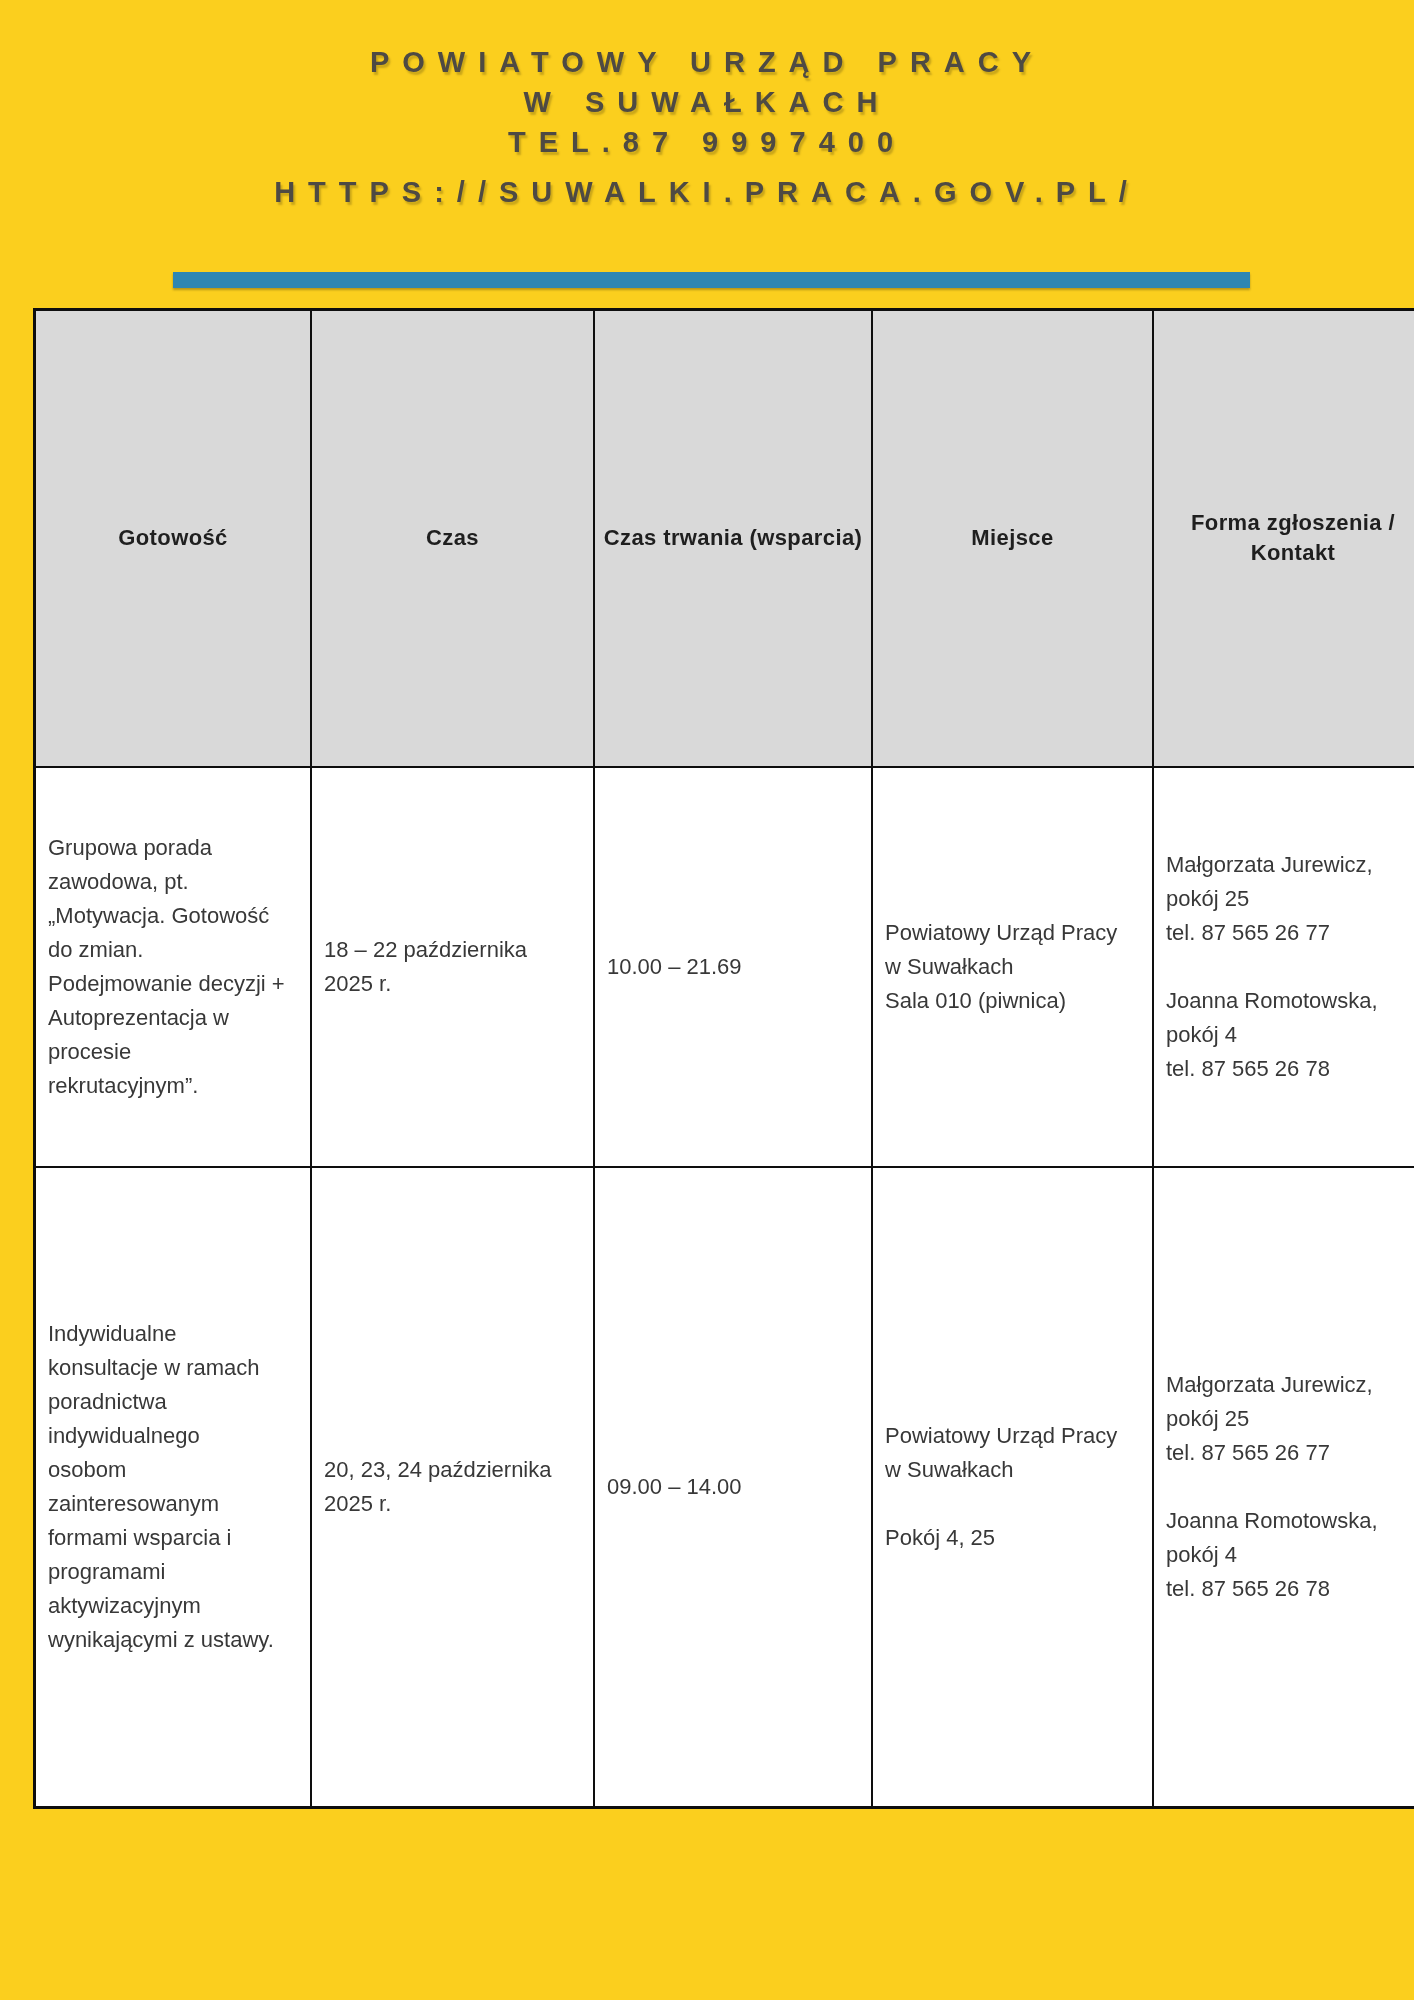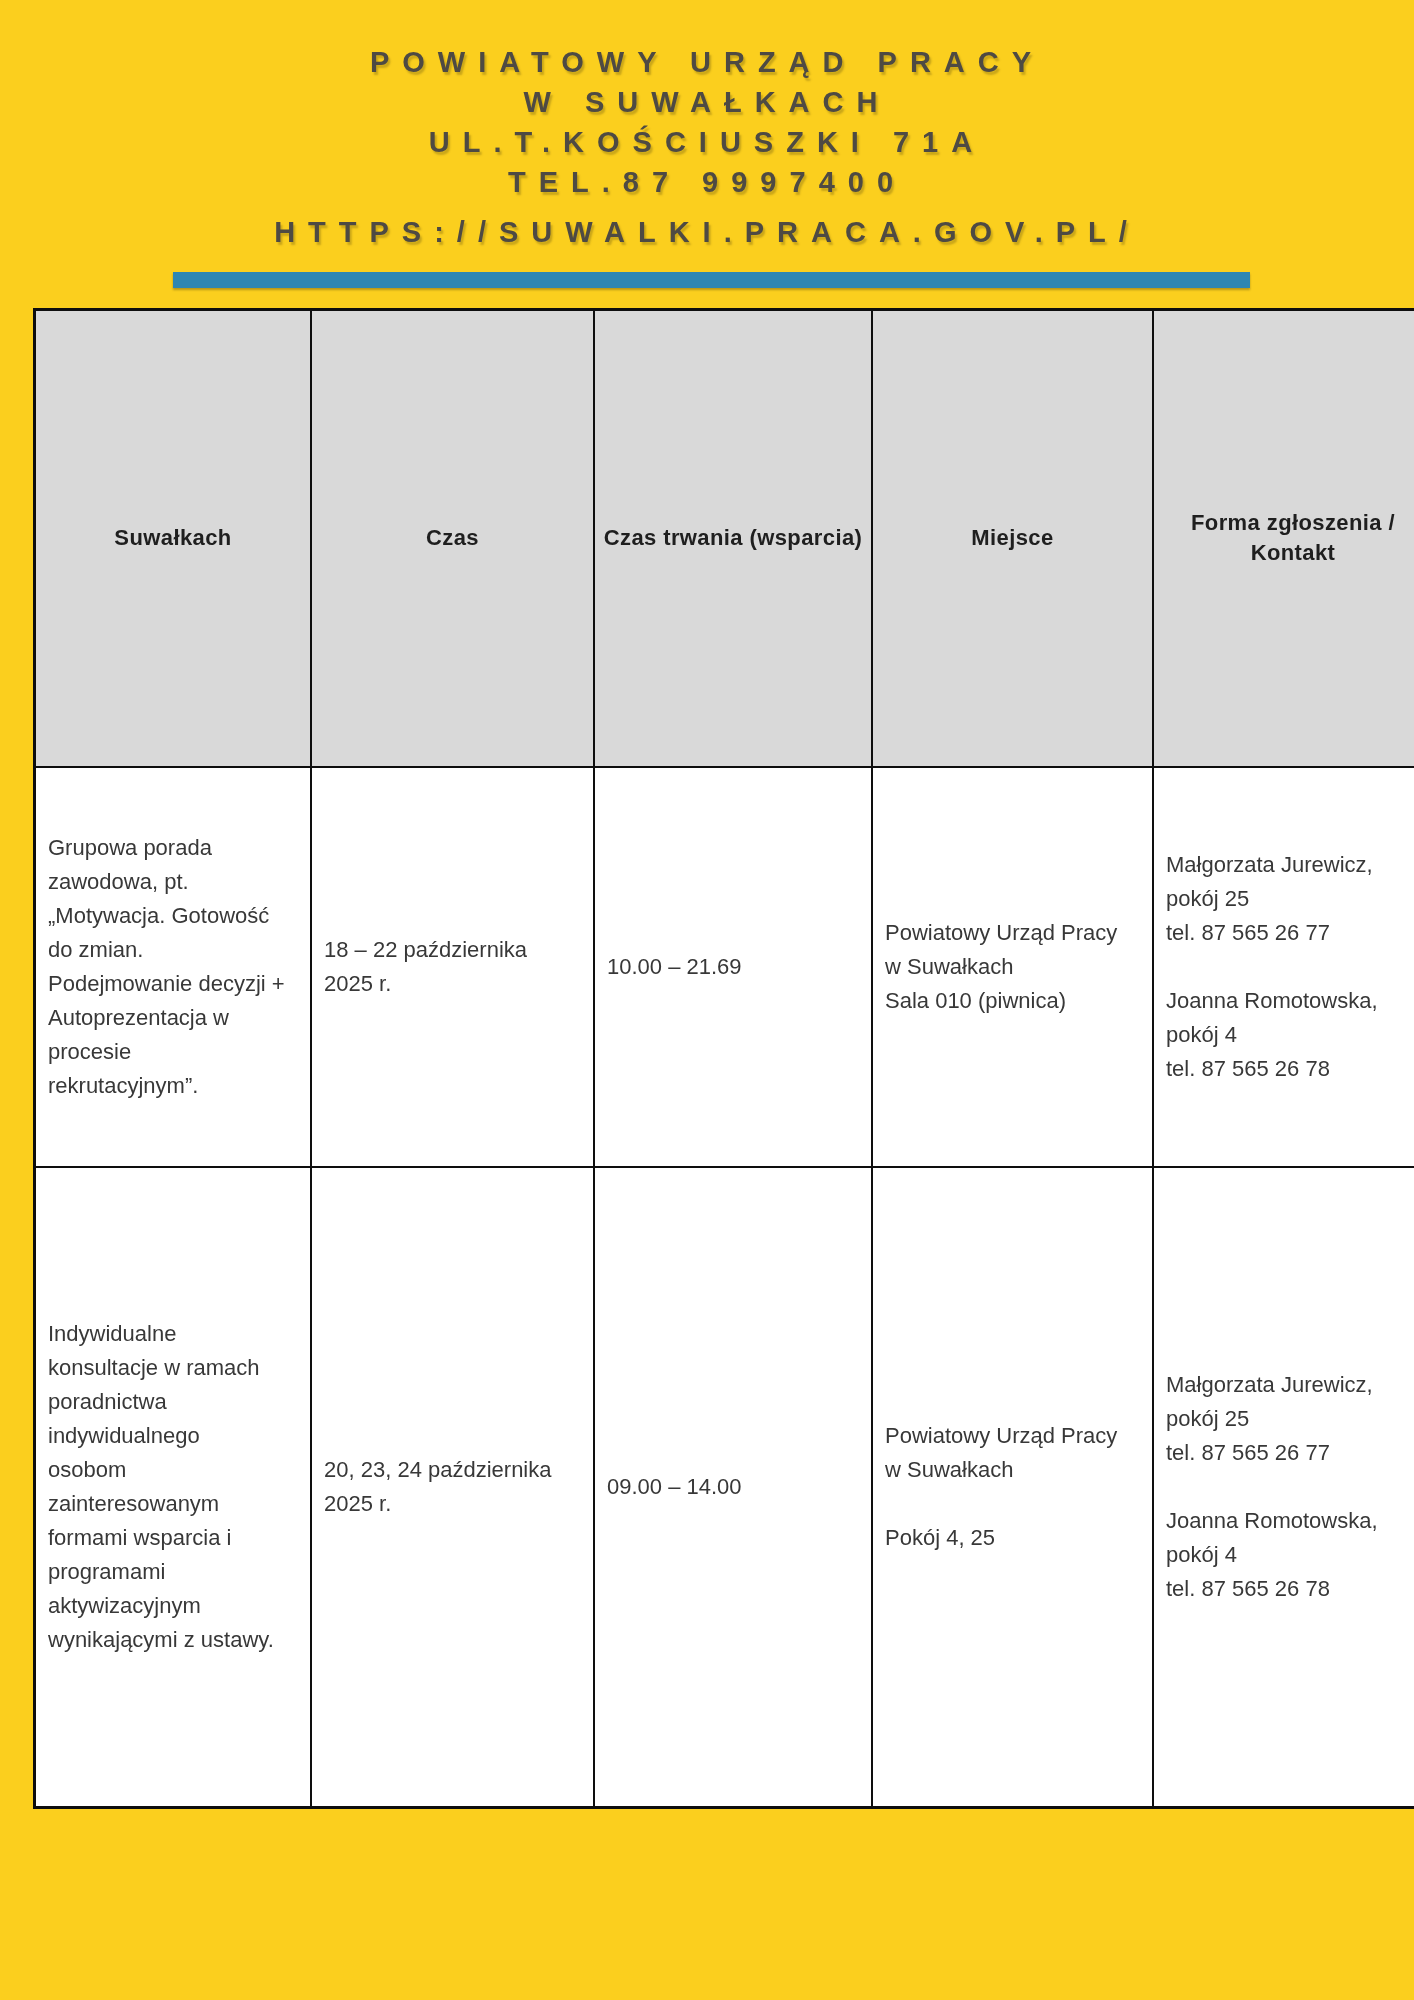--- a/index.html
+++ b/index.html
@@ -91,31 +91,30 @@
     text-align: left;
     padding: 0 8px 0 12px;
   }
 </style>
 </head>
 <body>
 
 <div class="top-header">
   <div class="hline">POWIATOWY URZĄD PRACY</div>
   <div class="hline">W SUWAŁKACH</div>
-  <div class="hline">UL.T.KOŚCIUSZKI 71A</div>
   <div class="hline">TEL.87 9997400</div>
   <div class="hline url">HTTPS://SUWALKI.PRACA.GOV.PL/</div>
 </div>
 
 <div class="accent-bar"></div>
 
 <table class="schedule">
   <thead>
     <tr>
-      <th style="width:266px">Suwałkach</th>
+      <th style="width:266px">Gotowość</th>
       <th style="width:273px">Czas</th>
       <th style="width:268px">Czas trwania (wsparcia)</th>
       <th style="width:271px">Miejsce</th>
       <th style="width:270px">Forma zgłoszenia /
 Kontakt</th>
     </tr>
   </thead>
   <tbody>
     <tr class="row-1">
       <td>Grupowa porada

